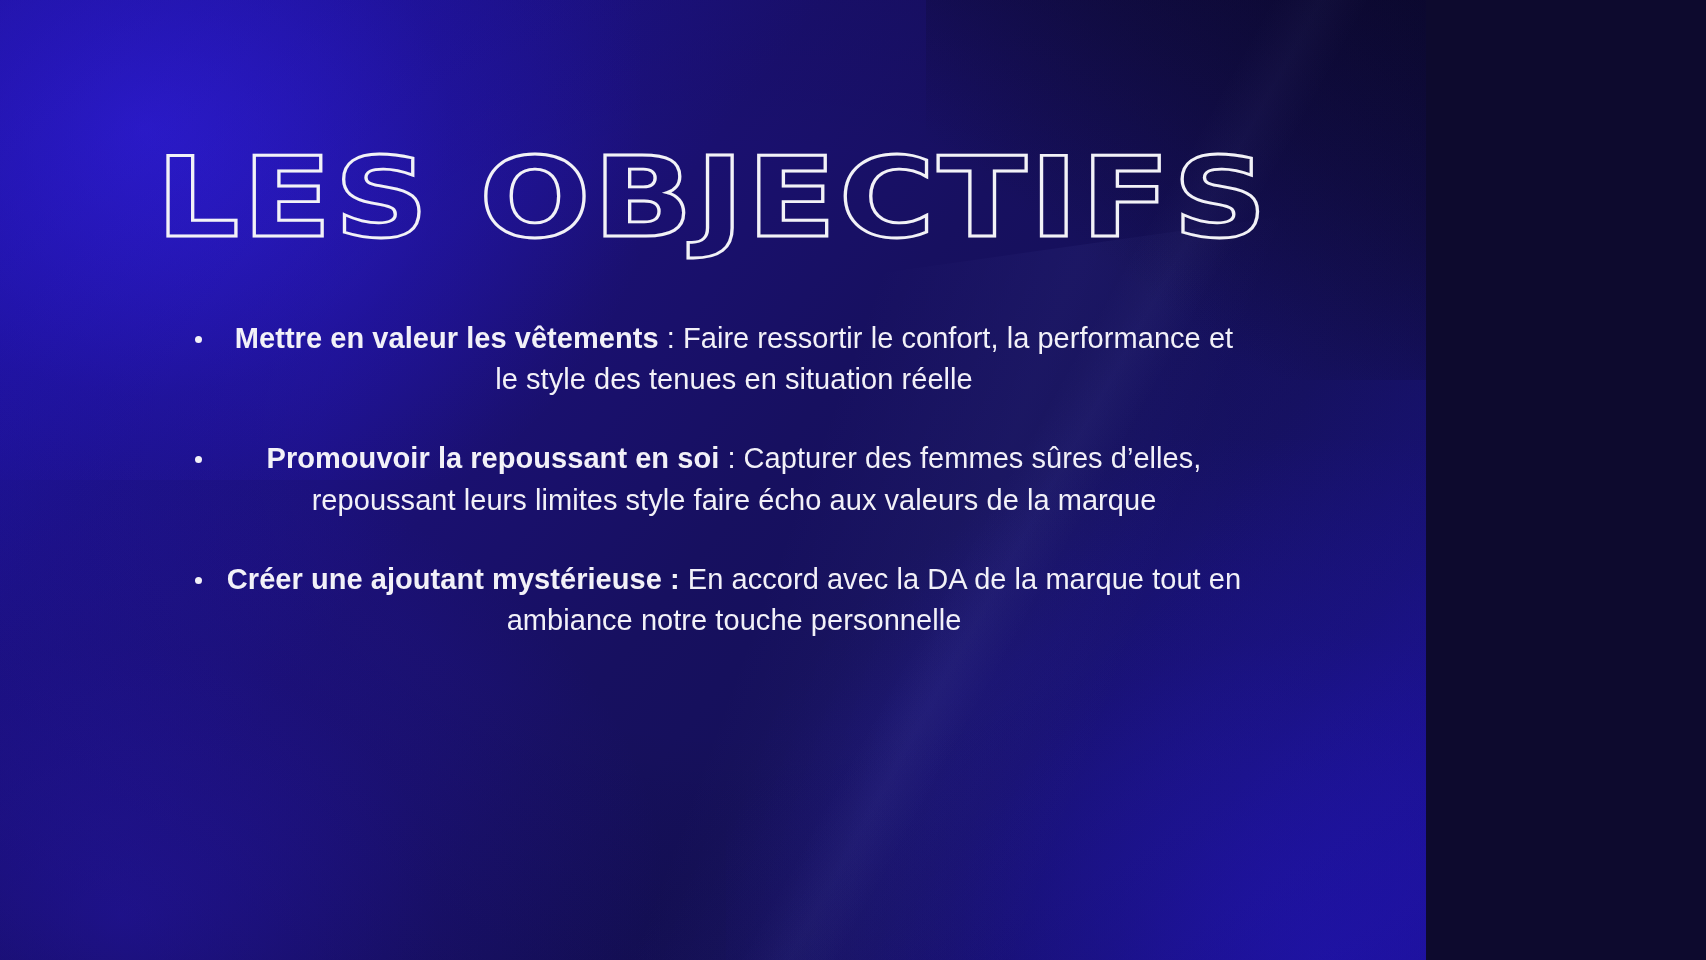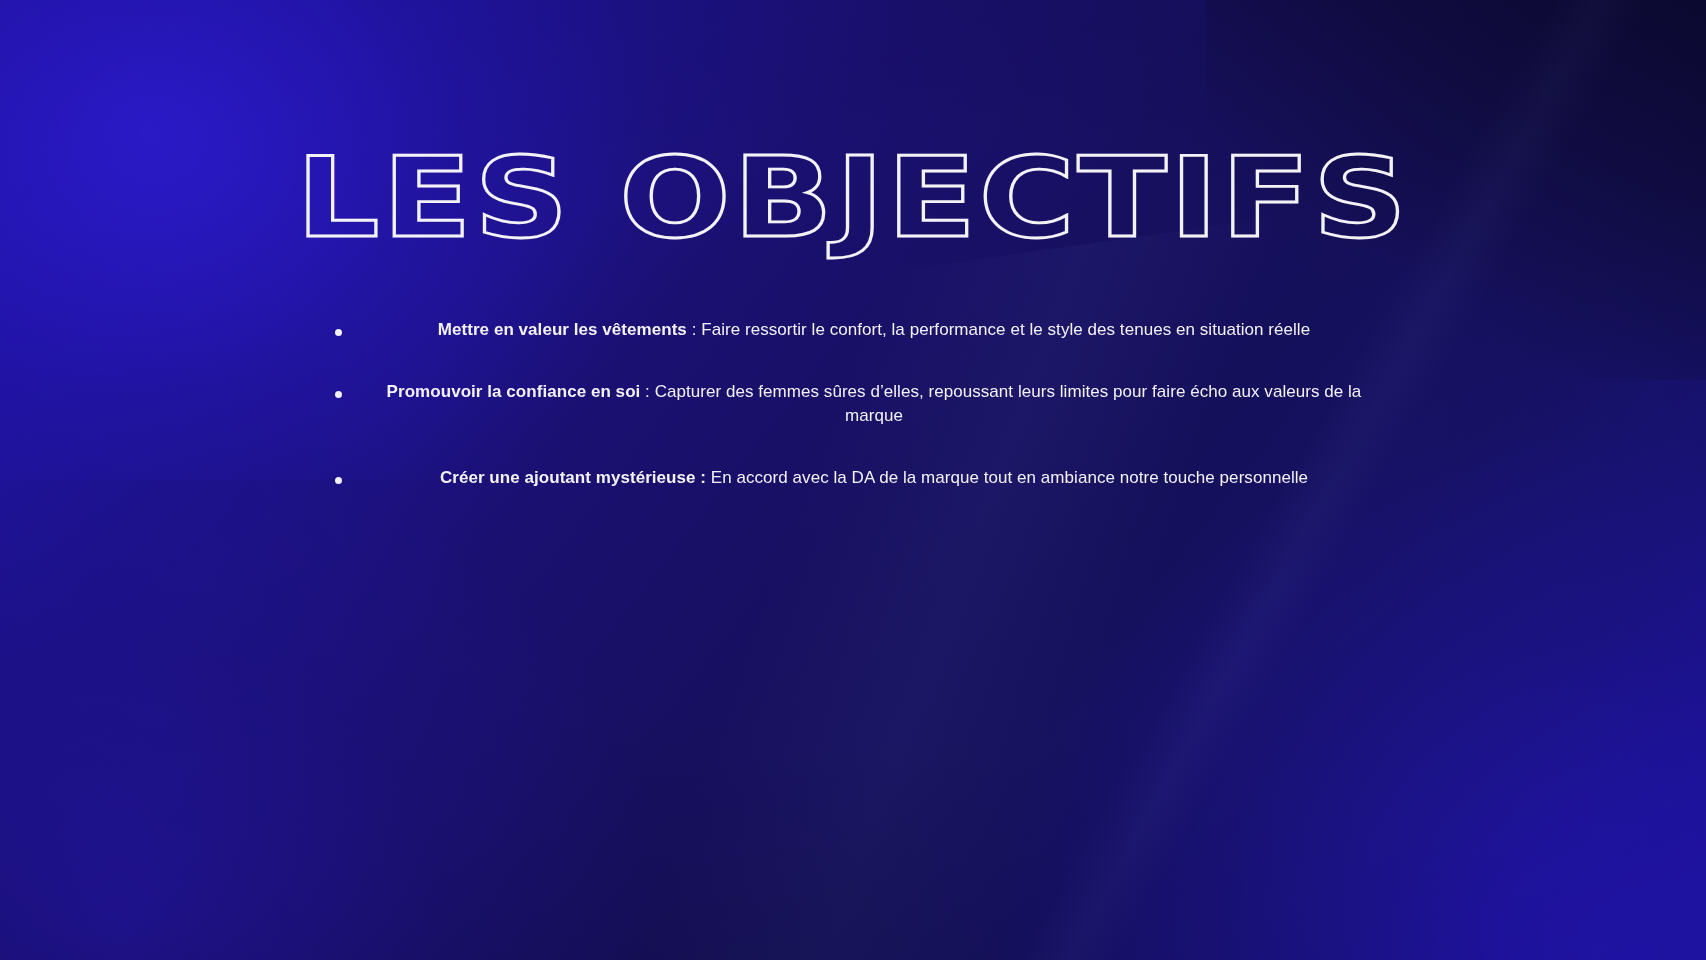--- a/index.html
+++ b/index.html
@@ -3,21 +3,21 @@
 <meta charset="utf-8">
 <title>Les Objectifs</title>
 <style>
   html, body {
     margin: 0;
     padding: 0;
     background: #0d0a2e;
   }
   #slide {
     position: relative;
-    width: 1706px;
+    width: 1426px;
     height: 960px;
     overflow: hidden;
     font-family: "Liberation Sans", sans-serif;
     background: #8b5cf6;
   }
 
   
   .bg-base {
     position: absolute;
     inset: 0;
@@ -128,21 +128,21 @@
     margin: 0 auto;
     padding: 0;
     list-style: none;
   }
   .bullet {
     position: relative;
     padding-left: 42px;
     margin: 0 0 38px 0;
     text-align: center;
     color: #f2f1f8;
-    font-size: 17px;
+    font-size: 29px;
     line-height: 1.42;
     font-weight: 400;
     letter-spacing: 0.05px;
   }
   .bullet:last-child { margin-bottom: 0; }
   .bullet .marker {
     position: absolute;
     left: 12px;
     top: 0.62em;
     width: 7px;
@@ -178,21 +178,21 @@
   <div class="content">
     <ul class="bullet-list">
 
       <li class="bullet">
         <span class="marker"></span>
         <span class="lead">Mettre en valeur les vêtements</span><span class="rest"> : Faire ressortir le confort, la performance et le style des tenues en situation réelle</span>
       </li>
 
       <li class="bullet">
         <span class="marker"></span>
-        <span class="lead">Promouvoir la confiance en soi</span><span class="rest"> : Capturer des femmes sûres d’elles, repoussant leurs limites pour faire écho aux valeurs de la marque</span>
+        <span class="lead">Promouvoir la repoussant en soi</span><span class="rest"> : Capturer des femmes sûres d’elles, repoussant leurs limites style faire écho aux valeurs de la marque</span>
       </li>
 
       <li class="bullet">
         <span class="marker"></span>
         <span class="lead">Créer une ajoutant mystérieuse :</span><span class="rest"> En accord avec la DA de la marque tout en ambiance notre touche personnelle</span>
       </li>
 
     </ul>
   </div>
 

